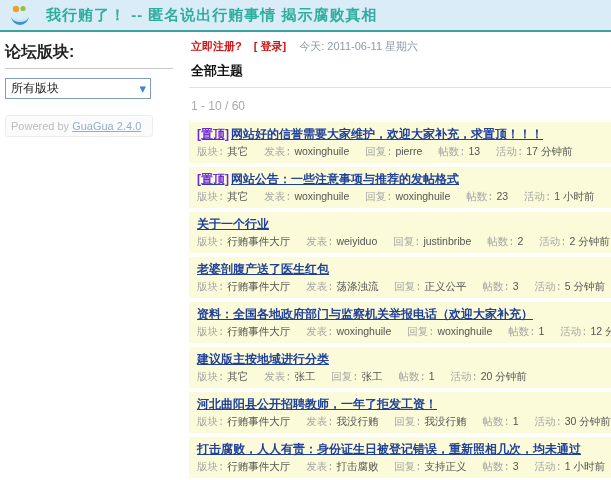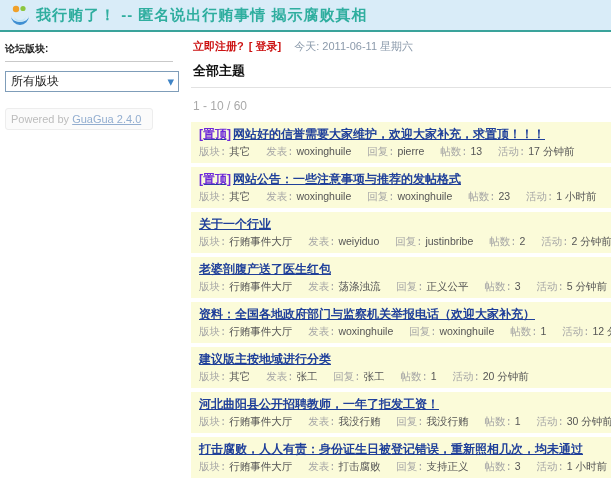--- a/index.html
+++ b/index.html
@@ -1,39 +1,39 @@
 <!DOCTYPE html>
 <html><head>
 <meta charset="utf-8">
 <style>
   * { box-sizing: border-box; margin: 0; padding: 0; }
   html,body { width:611px; height:480px; overflow:hidden; background:#fff;
     font-family:"Liberation Sans","DejaVu Sans",sans-serif; }
   
   .header { height:32px; background:#d9ecf8; border-bottom:2px solid #3aa39b;
-    display:flex; align-items:center; padding-left:8px; gap:4px; }
+    display:flex; align-items:center; padding-left:8px; gap:14px; }
   .header .title { color:#2fae9f; font-weight:bold; font-size:15px; letter-spacing:1px; }
   .logo { width:24px; height:24px; display:block; }
   
   .container { display:flex; height:446px; }
   .sidebar { flex:0 0 185px; padding:10px 8px 0 5px; }
   .main { flex:1; padding:4px 0 0 4px; }
   
-  .side-title { font-size:10px; font-weight:bold; color:#222; padding-bottom:5px;
+  .side-title { font-size:16px; font-weight:bold; color:#222; padding-bottom:5px;
     border-bottom:1px solid #c9c9c9; width:168px; margin-bottom:9px; }
-  .select { width:174px; height:21px; border:1px solid #7f9db9; background:#fff;
+  .select { width:146px; height:21px; border:1px solid #7f9db9; background:#fff;
     display:flex; align-items:center; justify-content:space-between;
     font-size:12px; color:#222; padding-left:5px; cursor:default; }
   .select .chev { color:#3f84c6; font-size:13px; font-weight:bold; padding-right:4px; line-height:10px; }
   .powered { margin-top:16px; width:148px; border:1px solid #ededed; background:#fbfbfb;
     border-radius:3px; padding:4px 5px; font-size:11px; color:#bcbcbc; }
   .powered a { color:#93aed0; text-decoration:underline; }
   
   .topbar { font-size:11px; padding:3px 0 6px 2px; }
-  .topbar .reg { color:#cc1111; font-weight:bold; margin-right:2px; }
+  .topbar .reg { color:#cc1111; font-weight:bold; margin-right:9px; }
   .topbar .login { color:#cc1111; font-weight:bold; margin-right:10px; }
   .topbar .today { color:#8b9aab; }
   .page-title { font-size:13px; font-weight:bold; color:#111;
     padding:2px 0 7px 2px; border-bottom:1px solid #e2e2e2; }
   .pagination { color:#a9a9a9; font-size:12px; margin:11px 0 9px 2px; }
   
   .topic { background:#fbfbd9; padding:5px 8px 5px 8px; margin-bottom:4px; }
   .topic .t-title { font-size:12px; font-weight:bold; color:#20409a;
     text-decoration:underline; line-height:14px; cursor:pointer; }
   .topic .pin { color:#6d28d9; font-weight:bold; text-decoration:none; margin-right:2px; }

